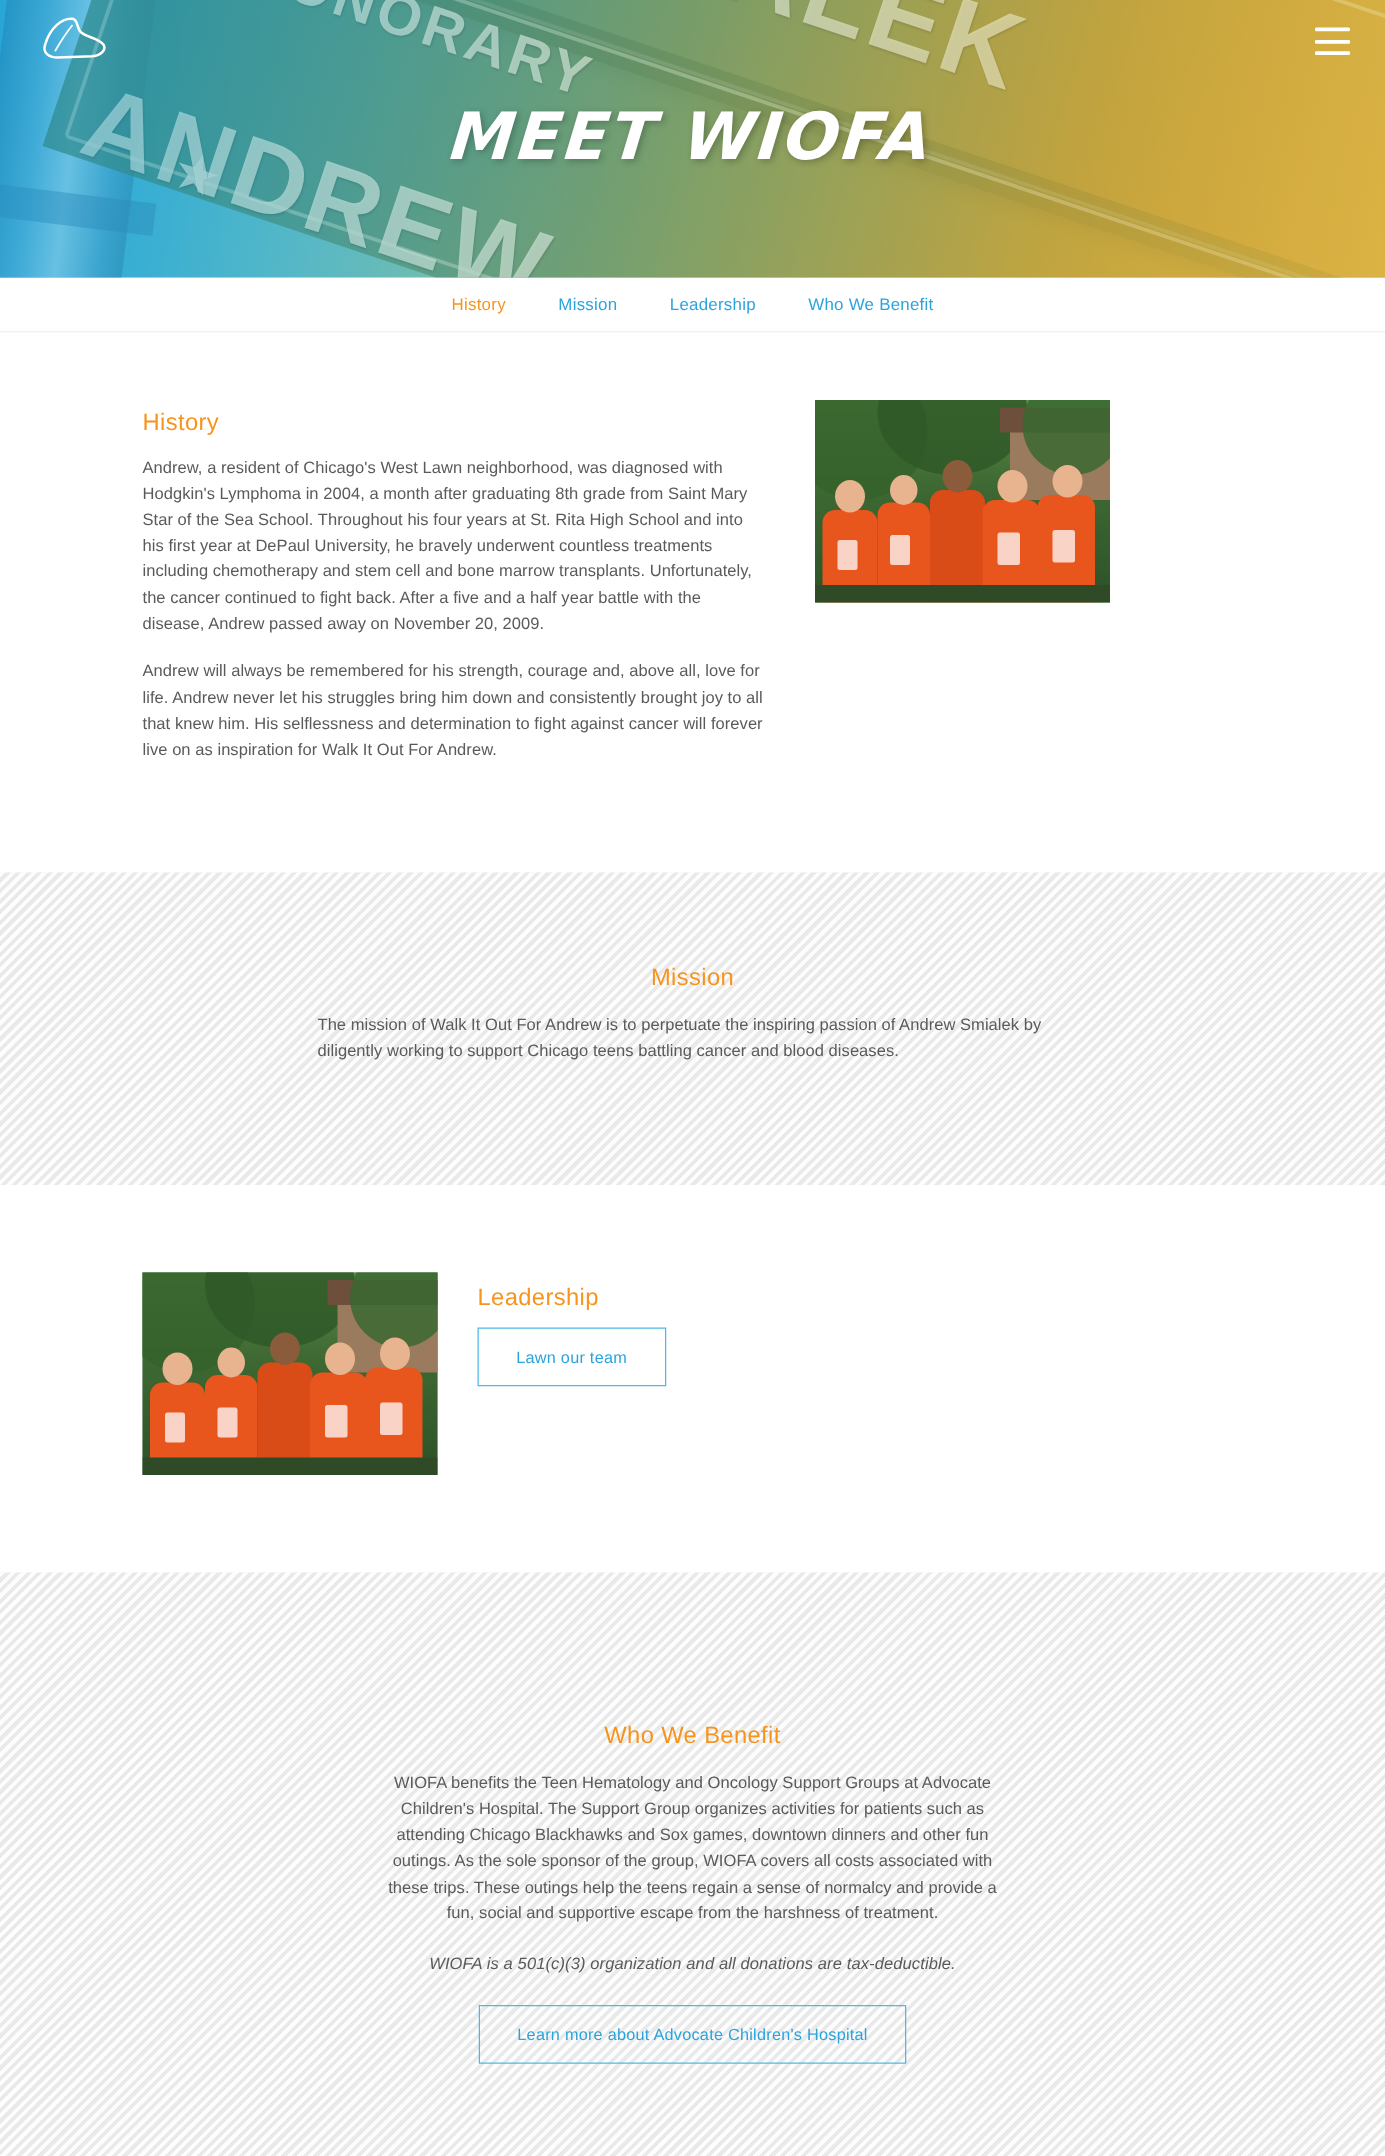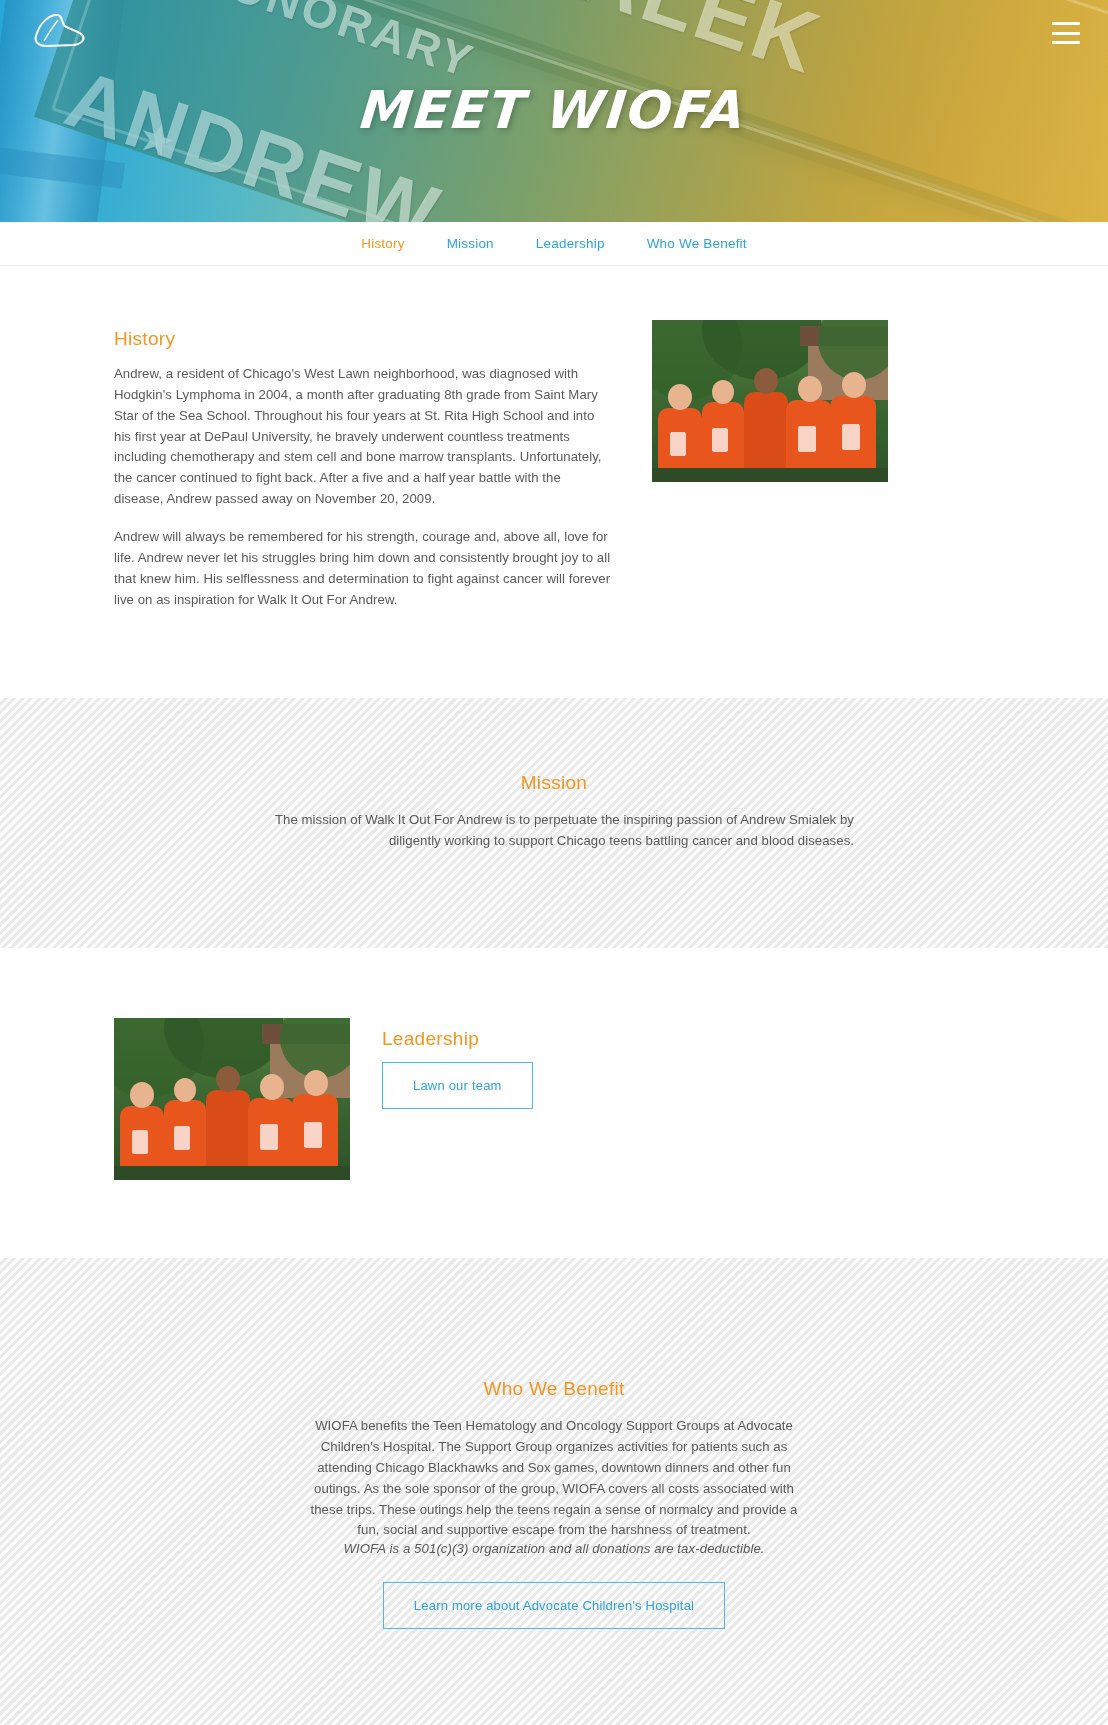--- a/index.html
+++ b/index.html
@@ -196,21 +196,21 @@
   .ph-house { position:absolute; background:#9a7b5e; }
   .ph-roof { position:absolute; background:#6d4f3c; }
   .ph-person { position:absolute; bottom:0; background:#e8551d; border-radius:10px 10px 0 0; }
   .ph-head { position:absolute; border-radius:50%; background:#e8b48f; }
   .ph-shirtmark { position:absolute; background:rgba(255,255,255,.75); border-radius:2px; }
   .ph-ground { position:absolute; left:0; right:0; bottom:0; height:14px; background:#2e4a27; }
 
   
   .mission { padding: 74px 0 96px; text-align: center; }
   .mission h2 { margin-bottom: 16px; }
-  .mission p { width: 600px; margin: 0 auto; text-align: right; }
+  .mission p { width: 600px; margin: 0 auto; text-align: left; }
 
   
   .leadership { padding: 70px 0 78px; }
   .leadership .row { display: flex; gap: 32px; align-items: flex-start; }
   .leadership .col-text { padding-top: 10px; width: 500px; }
   .leadership h2 { margin-bottom: 12px; }
   .leadership p { margin-bottom: 22px; }
   .photo-lead { width: 236px; height: 162px; }
 
   .btn-outline {
@@ -227,20 +227,21 @@
   }
 
   
   .benefit { padding: 120px 0 132px; text-align: center; }
   .benefit h2 { margin-bottom: 16px; }
   .benefit p.body { width: 500px; margin: 0 auto; }
   .benefit .italic-note {
     font-style: italic;
     font-size: 13.2px;
     color: #5a5a5a;
+    margin-top: 22px;
     margin-bottom: 26px;
     letter-spacing: .1px;
   }
 </style>
 </head>
 <body>
 
 <header class="hero">
   <div class="hero-photo">
     <div class="post"></div>

